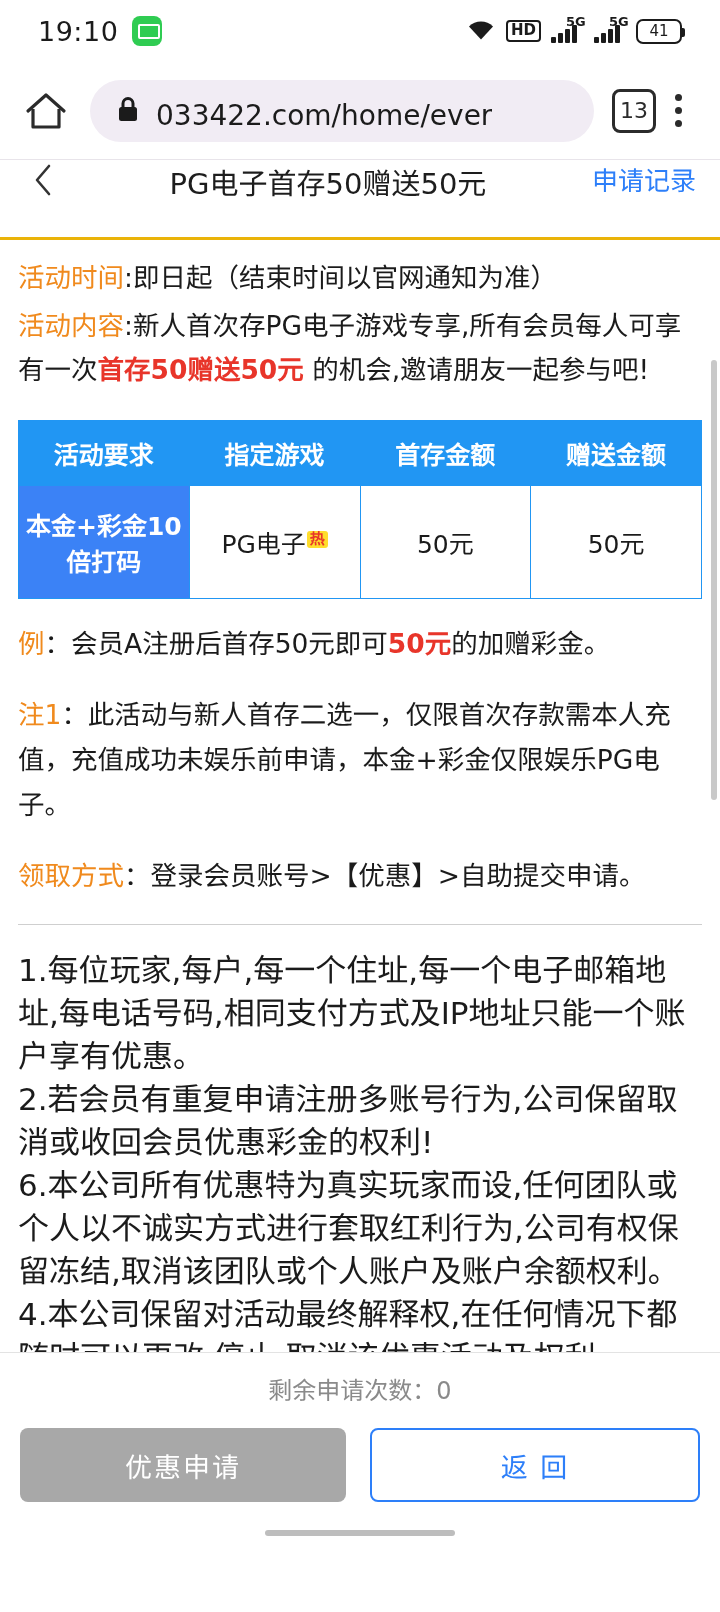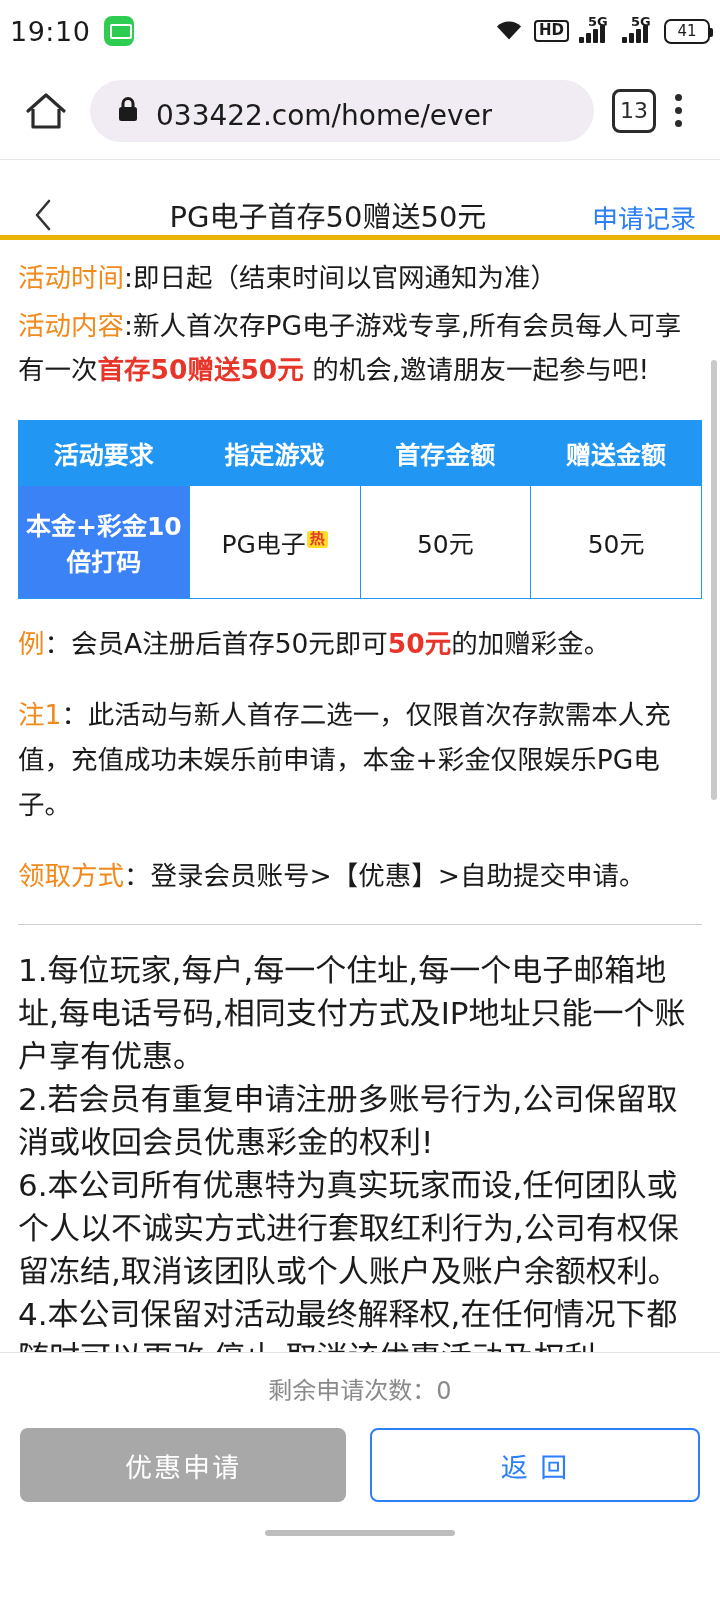--- a/index.html
+++ b/index.html
@@ -9,21 +9,21 @@
     background: #ffffff;
     font-family: "DejaVu Sans", "Liberation Sans", sans-serif;
     overflow: hidden;
   }
 
   
   .statusbar {
     height: 62px;
     display: flex;
     align-items: center;
-    padding: 0 10px;
+    padding: 0 38px;
     background: #ffffff;
   }
   .sb-time {
     font-size: 27px;
     color: #1b1b1b;
     letter-spacing: 0.5px;
     font-weight: 400;
   }
   .sb-msgicon {
     width: 30px; height: 30px;
@@ -51,21 +51,21 @@
     border: 2px solid #1b1b1b;
     border-radius: 4px;
     font-size: 15px;
     font-weight: 700;
     padding: 1px 3px;
     line-height: 1.05;
     color: #1b1b1b;
   }
   .sig-wrap { position: relative; width: 34px; height: 30px; }
   .sig-5g {
-    position: absolute; top: -2px; left: 10px;
+    position: absolute; top: -2px; left: 16px;
     font-size: 13px; font-weight: 700; color: #1b1b1b;
   }
   .bars { position: absolute; bottom: 3px; left: 1px; display: flex; align-items: flex-end; gap: 2px; }
   .bars i { display: block; width: 5px; background: #1b1b1b; border-radius: 1px; }
   .bars i:nth-child(1) { height: 6px; }
   .bars i:nth-child(2) { height: 10px; }
   .bars i:nth-child(3) { height: 14px; }
   .bars i:nth-child(4) { height: 18px; }
   .batt {
     width: 46px; height: 25px;
@@ -125,24 +125,24 @@
     display: flex; flex-direction: column; align-items: center; justify-content: center;
     gap: 6px;
     flex: none;
   }
   .kebab i { width: 7px; height: 7px; background: #2b2b2b; border-radius: 50%; display: block; }
 
   
   .pagehead {
     height: 80px;
     display: flex;
-    align-items: flex-end;
+    align-items: flex-start;
     padding: 0 24px;
     background: #ffffff;
-    border-bottom: 5px solid #eab308;
+    border-bottom: 3px solid #eab308;
     gap: 11px;
   }
   .back-chev {
     width: 40px; height: 40px;
     display: flex; align-items: center; justify-content: center;
     color: #333;
   }
   .page-title {
     flex: 1;
     text-align: center;

